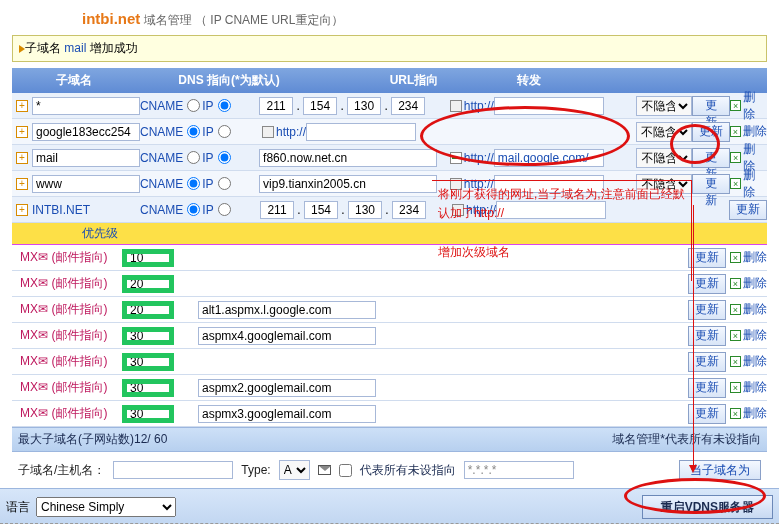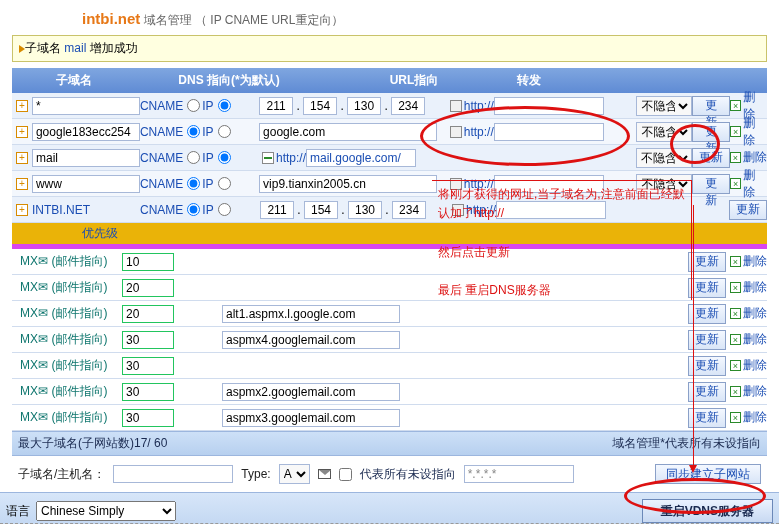--- a/index.html
+++ b/index.html
@@ -25,25 +25,25 @@
 .chk{width:12px;height:12px;border:1px solid #888;background:#f0f0f0;display:inline-block;margin:0 2px}
 .chk.g{background:#fff;position:relative}
 .chk.g::after{content:"";position:absolute;left:1px;top:4px;width:8px;height:2px;background:#2a8a2a}
 .httpl{color:#1a4db3}
 .urlbox{border:1px solid #a7b8d8;height:18px;width:110px;padding:0 3px;background:#fff;color:#1a4db3}
 .sel{border:1px solid #a7b8d8;height:20px;background:#f8f8f8;font-size:12px}
 .btn{border:1px solid #8aa0c8;background:linear-gradient(#f4f8ff,#d9e5f7);height:20px;padding:0 6px;color:#1a4db3;cursor:pointer}
 .del{display:inline-flex;align-items:center;gap:2px;color:#1a4db3}
 .xsq{width:11px;height:11px;border:1px solid #2a8a2a;color:#2a8a2a;display:inline-flex;align-items:center;justify-content:center;font-size:9px;background:#fff}
 .mxrow{display:flex;align-items:center;border-bottom:1px solid #d0dcee;padding:2px 0;height:26px;background:#fff}
-.mxlbl{color:#0f766e;width:110px;padding-left:8px}
-.mxpri{border:1px solid #22c55e;height:18px;width:52px;padding:0 3px;margin-right:48px;background:#fff}
+.mxlbl{color:#be185d;width:110px;padding-left:8px}
+.mxpri{border:5px solid #22c55e;height:18px;width:52px;padding:0 3px;margin-right:24px;background:#fff}
 .mxhost{border:1px solid #a7b8d8;height:18px;width:178px;padding:0 3px;background:#fff}
 .mxspacer{flex:1}
-.priolbl{color:#1a4db3;padding:2px 0 2px 70px;background:#eab308;border-bottom:5px solid #d946ef}
+.priolbl{color:#1a4db3;padding:2px 0 2px 70px;background:#fde047;border-bottom:1px solid #d946ef}
 .statbar{background:linear-gradient(#cde0f7,#b7d0ef);display:flex;padding:3px 6px;color:#1a2a50;border-top:1px solid #9cb6de;border-bottom:1px solid #9cb6de}
 .statbar .r{margin-left:auto}
 .addrow{display:flex;align-items:center;gap:8px;padding:8px 6px;color:#1a2a50}
 .addrow .lbl{color:#222}
 .addrow input.h{border:1px solid #a7b8d8;height:18px;width:120px;background:#fff;padding:0 3px}
 .addrow input.w{border:1px solid #a7b8d8;height:18px;width:110px;background:#fff;padding:0 3px;color:#888}
 .env{width:13px;height:10px;border:1px solid #555;background:#fff;display:inline-block;position:relative}
 .env::after{content:"";position:absolute;left:0;top:0;width:0;height:0;border-left:6px solid transparent;border-right:6px solid transparent;border-top:5px solid #888}
 .bottombar{background:linear-gradient(#d7e6f9,#c1d6f1);display:flex;align-items:center;padding:6px;border-top:1px solid #9cb6de}
 .bottombar .langlbl{margin-right:6px}
@@ -96,40 +96,40 @@
       </div>
       <div class="row">
         <span class="plus">+</span>
         <input class="subbox" value="google183ecc254" style="">
   <span style="width:120px;display:inline-flex;align-items:center">
           <span class="radlbl">CNAME</span>
           <input type="radio" checked="" style=""> 
           <span class="radlbl">IP</span>
           <input type="radio" style="">
         </span>
-  <span style="width:190px"><input class="dnslong" value="google.com" style=""></span>
   <span style="width:190px;display:inline-flex;align-items:center">
           <span class="chk"></span>
           <span class="httpl">http://</span>
           <input class="urlbox" value="" style="">
         </span>
   <span style="flex:1"></span>
         <select class="sel" style="width:56px"><option>不隐含</option></select> 
         <button class="btn">更新</button> 
         <span class="del"><span class="xsq">×</span>删除</span>
       </div>
       <div class="row">
         <span class="plus">+</span>
         <input class="subbox" value="mail" style="">
   <span style="width:120px;display:inline-flex;align-items:center">
           <span class="radlbl">CNAME</span>
           <input type="radio" style=""> 
           <span class="radlbl">IP</span>
           <input type="radio" checked="" style="">
         </span>
+  <span style="width:190px"><input class="dnslong" value="f860.now.net.cn" style=""></span>
   <span style="width:190px;display:inline-flex;align-items:center">
           <span class="chk g"></span>
           <span class="httpl">http://</span>
           <input class="urlbox" value="mail.google.com/" style="">
         </span>
   <span style="flex:1"></span>
         <select class="sel" style="width:56px"><option>不隐含</option></select> 
         <button class="btn">更新</button> 
         <span class="del"><span class="xsq">×</span>删除</span>
       </div>
@@ -222,47 +222,46 @@
       <div class="mxrow">
         <span class="mxlbl">MX✉ (邮件指向)</span>
   <input class="mxpri" value="30" style="">
   <input class="mxhost" value="aspmx3.googlemail.com" style="">
   <span class="mxspacer"></span>
   <button class="btn">更新</button>
   <span class="del" style="margin-left:4px"><span class="xsq">×</span>删除</span>
       </div>
     </div>
  <div class="statbar">
-  <span>最大子域名(子网站数)17/ 60</span>
+  <span>最大子域名(子网站数)12/ 60</span>
       <span class="r">域名管理*代表所有未设指向</span>
  </div>
  <div class="addrow">
   <span class="lbl">子域名/主机名：</span>
   <input class="h" style="">
   <span class="lbl">Type:</span>
   <select class="sel" value="A"><option>A</option></select>
   <span class="env"></span>
   <input type="checkbox" style="">
   <span>代表所有未设指向</span>
   <input class="w" value="*.*.*.* " style="">
   <span style="flex:1"></span>
-  <button class="btn" style="padding:0 10px">同步建立子网站</button>
+  <button class="btn" style="padding:0 10px">当子域名为</button>
  </div>
 </div>
 
 <div class="bottombar">
  <span class="langlbl">语言</span>
  <select><option>Chinese Simply</option></select>
  <span class="spacer"></span>
  <button class="bigbtn">重启VDNS服务器</button>
 </div>
 
 <div class="circ" style="left:420px;top:106px;width:210px;height:60px"></div>
 <div class="circ" style="left:670px;top:124px;width:50px;height:40px"></div>
 <div class="circ" style="left:624px;top:478px;width:142px;height:36px"></div>
 <div class="ann" style="left:432px;top:180px">
  <div>将刚才获得的网址,当子域名为,注意前面已经默认加了http://</div><br>
- <div>然后点击更新</div><br>
- <div>最后 重启DNS服务器</div>
+ <div>增加次级域名</div><br>
 </div>
 <div class="arrow" style="left:693px;top:205px"></div>
 <div class="arrhead" style="left:689px;top:465px"></div>
 <div class="dotline"></div>
 
 </body></html>

